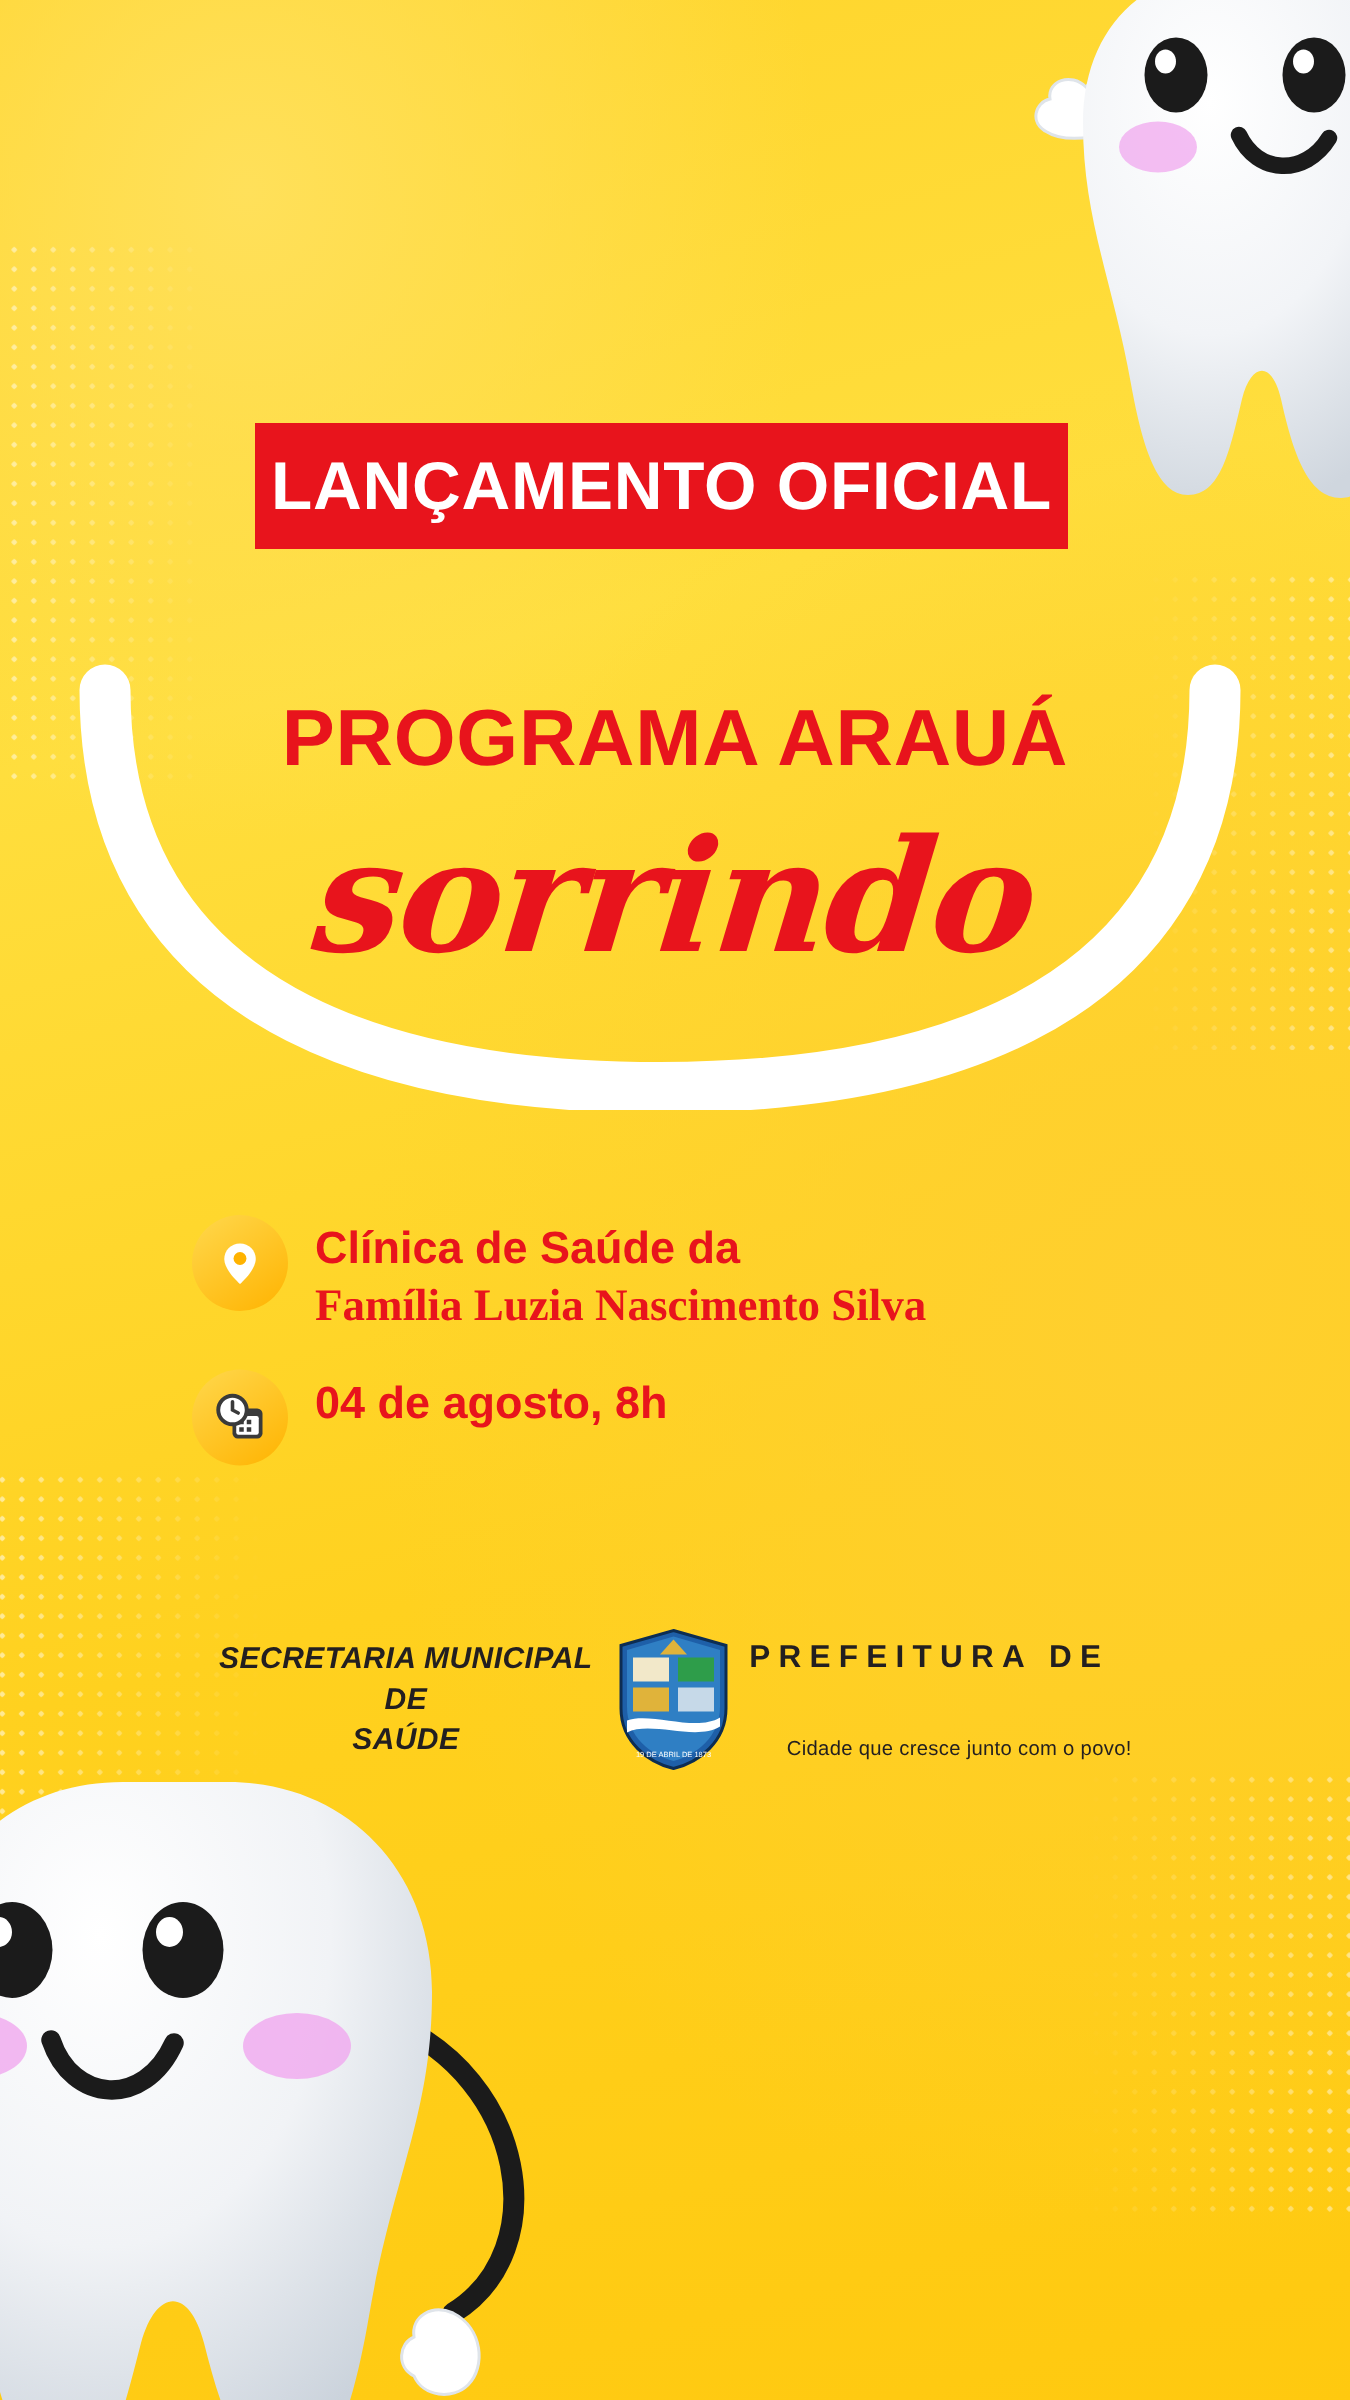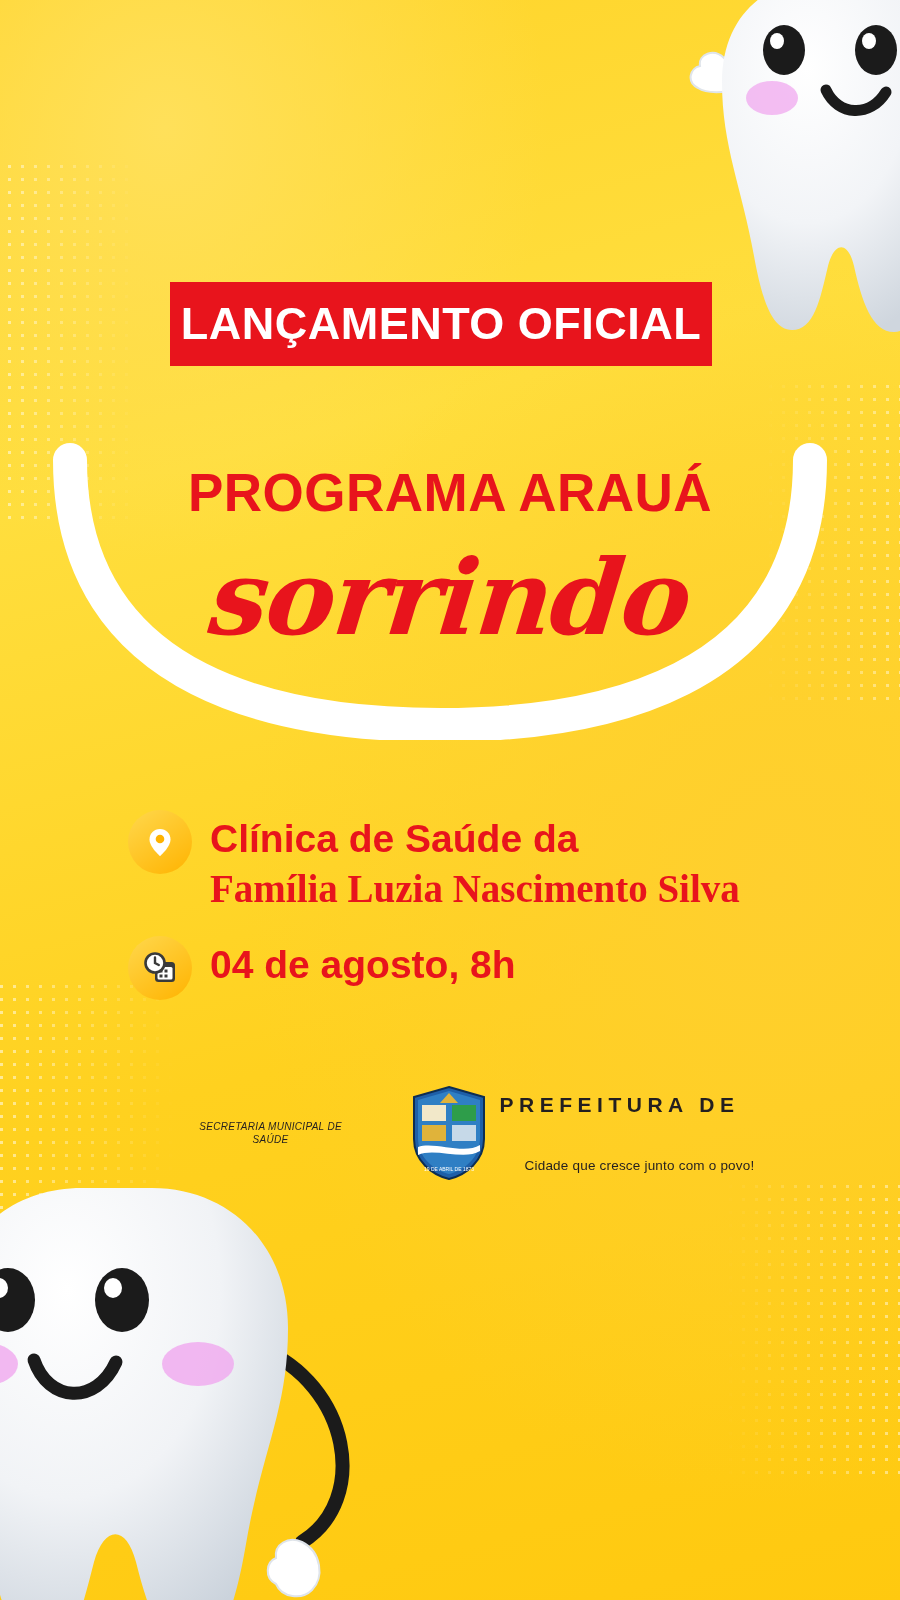--- a/index.html
+++ b/index.html
@@ -136,43 +136,43 @@
     border-radius: 50%;
     background: linear-gradient(145deg, #ffd84d 0%, #ffb300 100%);
     display: flex;
     align-items: center;
     justify-content: center;
     flex: none;
     margin-right: 18px;
   }
   .info-text {
     color: #e8141c;
-    font-size: 39px;
+    font-size: 30px;
     font-weight: bold;
     line-height: 1.28;
     padding-top: 4px;
   }
   .info-text .line2 { display: block; font-family: Liberation Serif, serif; }
 
   
   .footer {
     position: absolute;
     top: 1085px;
     left: 0;
     width: 900px;
     display: flex;
     align-items: center;
     justify-content: center;
   }
   .sec-municipal {
     width: 250px;
     text-align: center;
     color: #231f20;
-    font-size: 10px;
-    font-weight: normal;
+    font-size: 20px;
+    font-weight: bold;
     font-style: italic;
     line-height: 1.35;
     letter-spacing: 0.3px;
     margin-right: 14px;
   }
   .brasao {
     width: 78px;
     height: 96px;
     flex: none;
     margin-right: 12px;

